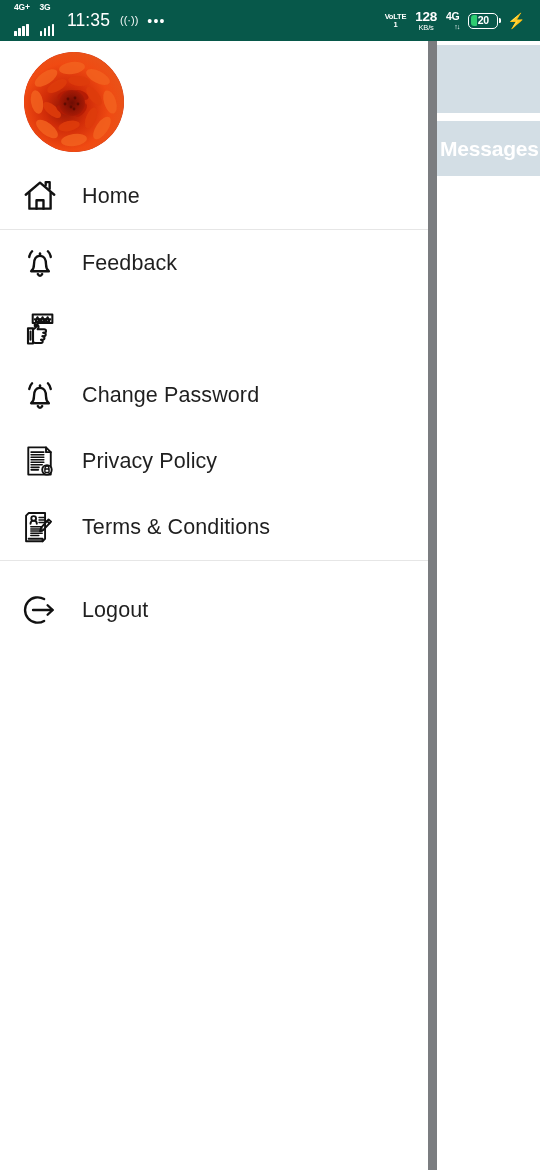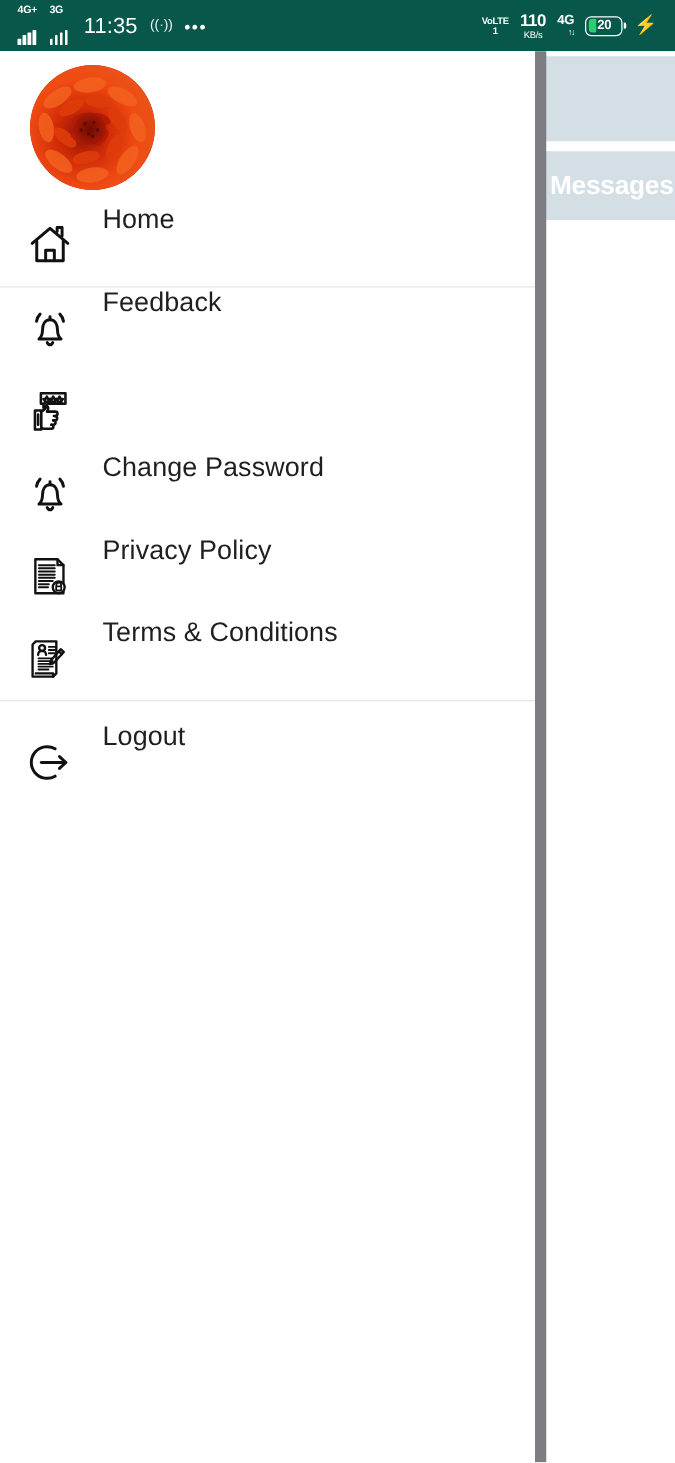--- a/index.html
+++ b/index.html
@@ -252,20 +252,21 @@
     font-size: 21px;
     color: #4ca877;
     letter-spacing: 0.1px;
     white-space: nowrap;
   }
 
   
   .menu { padding: 0; margin: 0; }
   .menu-item {
     display: flex;
+    align-items: center;
     height: 66px;
     padding-left: 17px;
     box-sizing: border-box;
     cursor: pointer;
   }
   .menu-icon {
     width: 46px;
     flex: none;
     display: flex;
     align-items: center;
@@ -317,21 +318,21 @@
       <div class="hotspot-icon">((·))</div>
       <div class="dots-icon">•••</div>
     </div>
 
     <div class="sb-right">
       <div class="volte">
         VoLTE<br>1
       </div>
 
       <div class="netspeed">
-        <span class="v">110</span>
+        <span class="v">128</span>
         <span class="u">KB/s</span>
       </div>
 
       <div class="datanet">
         <span class="n">4G</span>
         <span class="a">↑↓</span>
       </div>
 
       <div class="battery">
         <span class="fill"></span>

